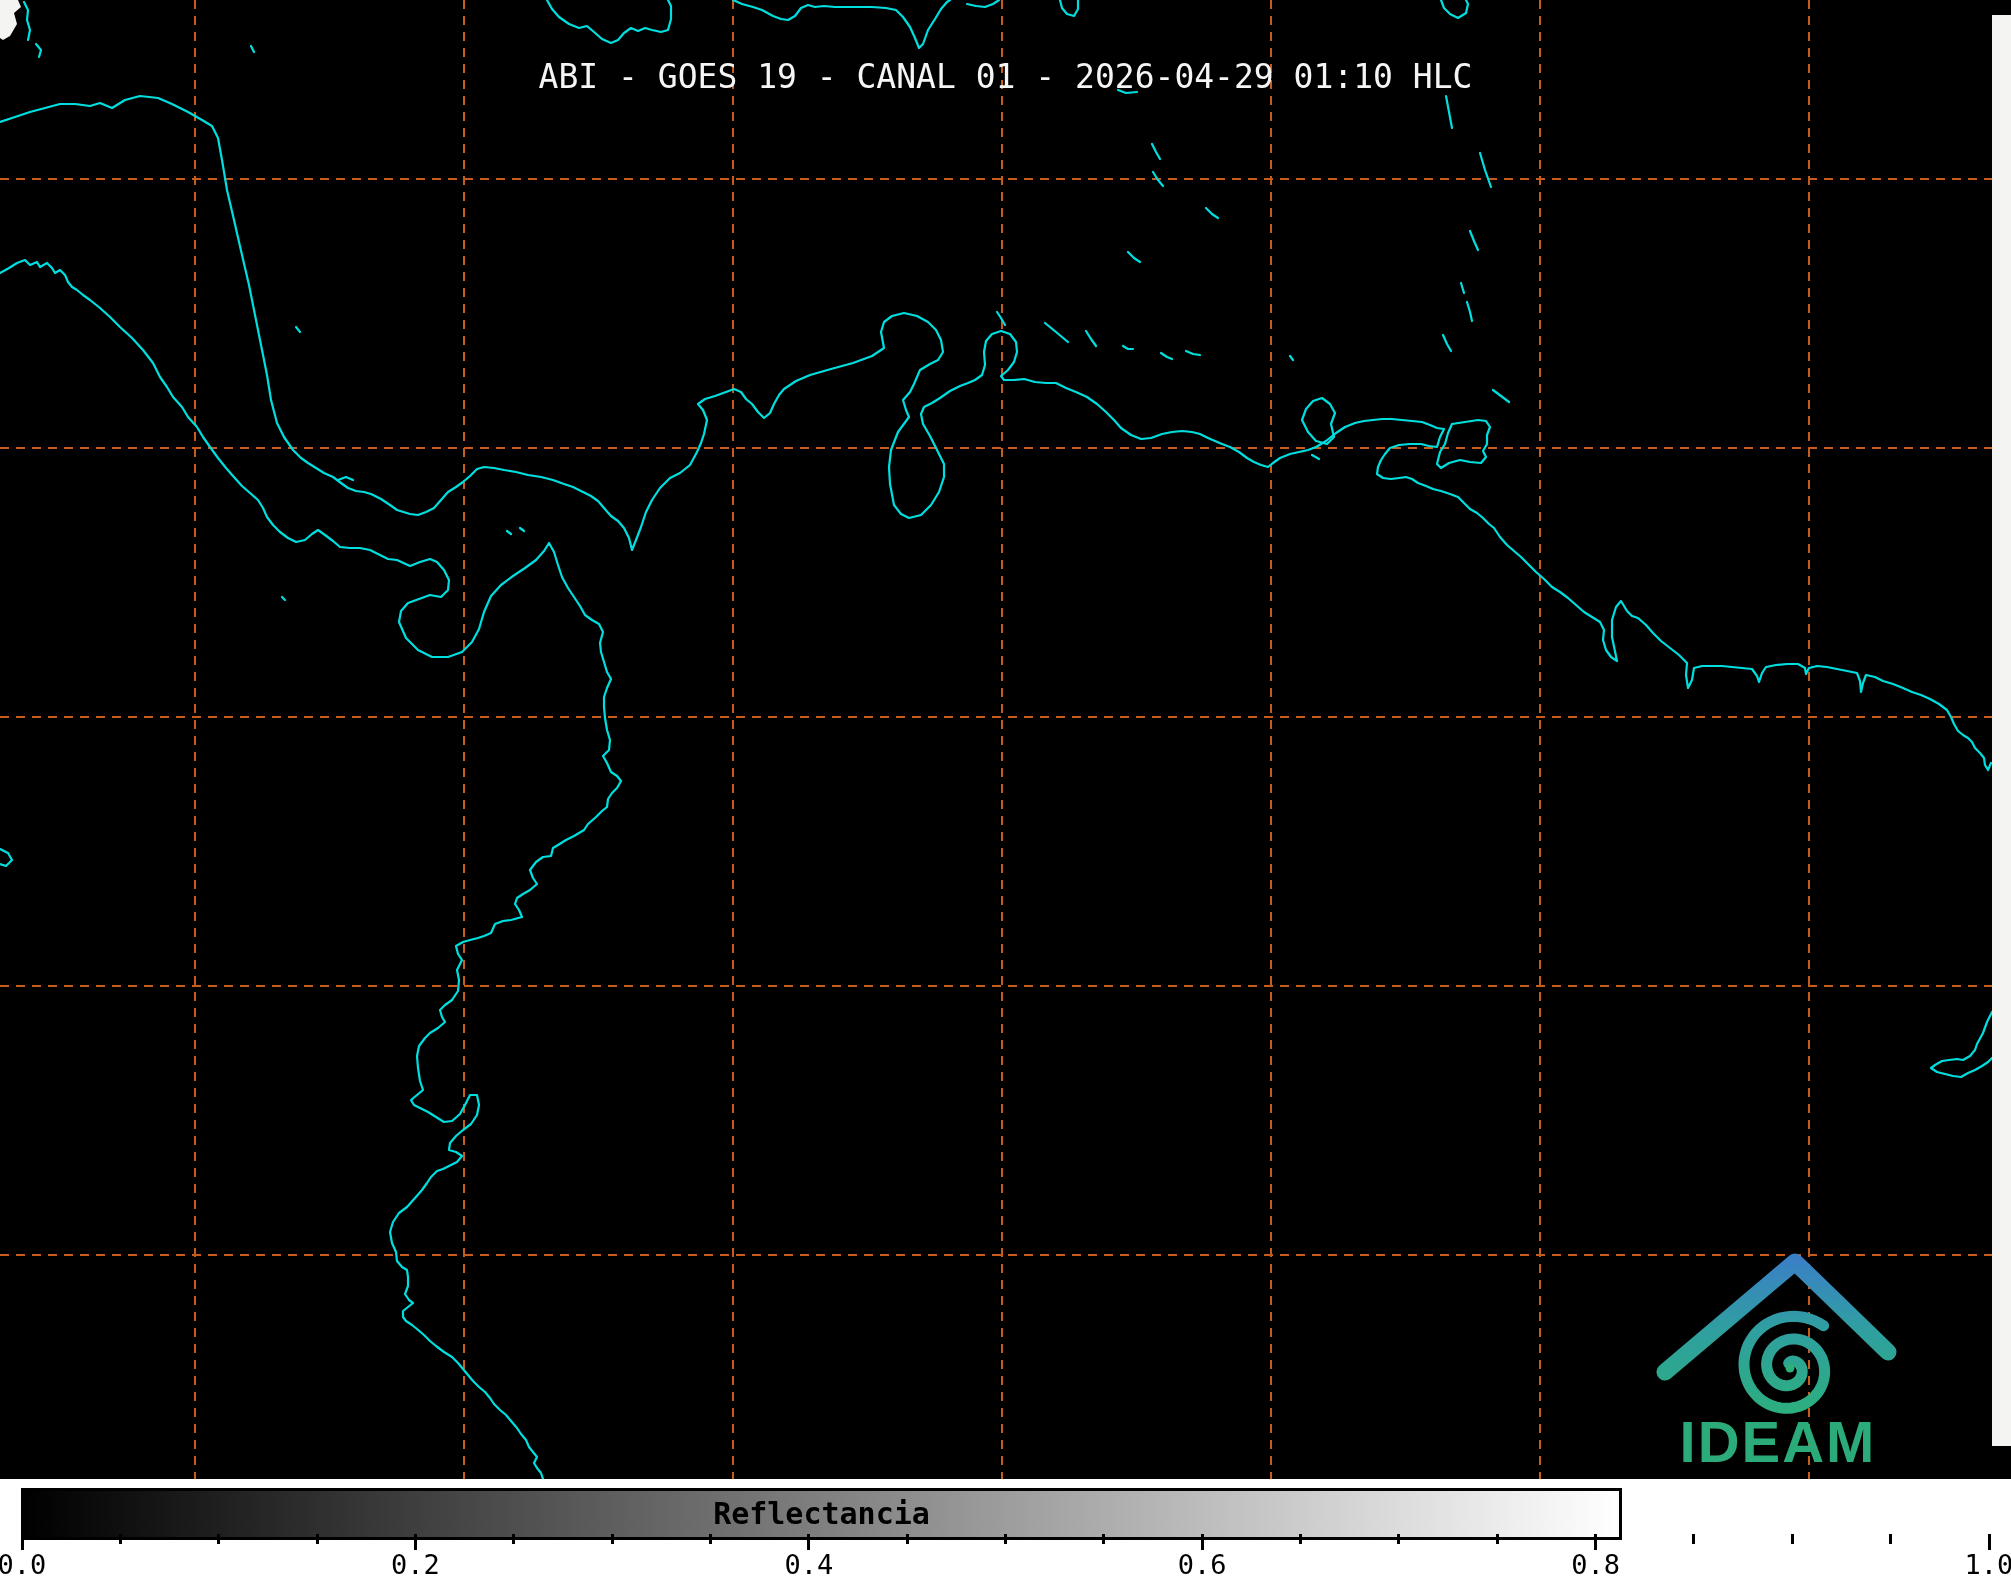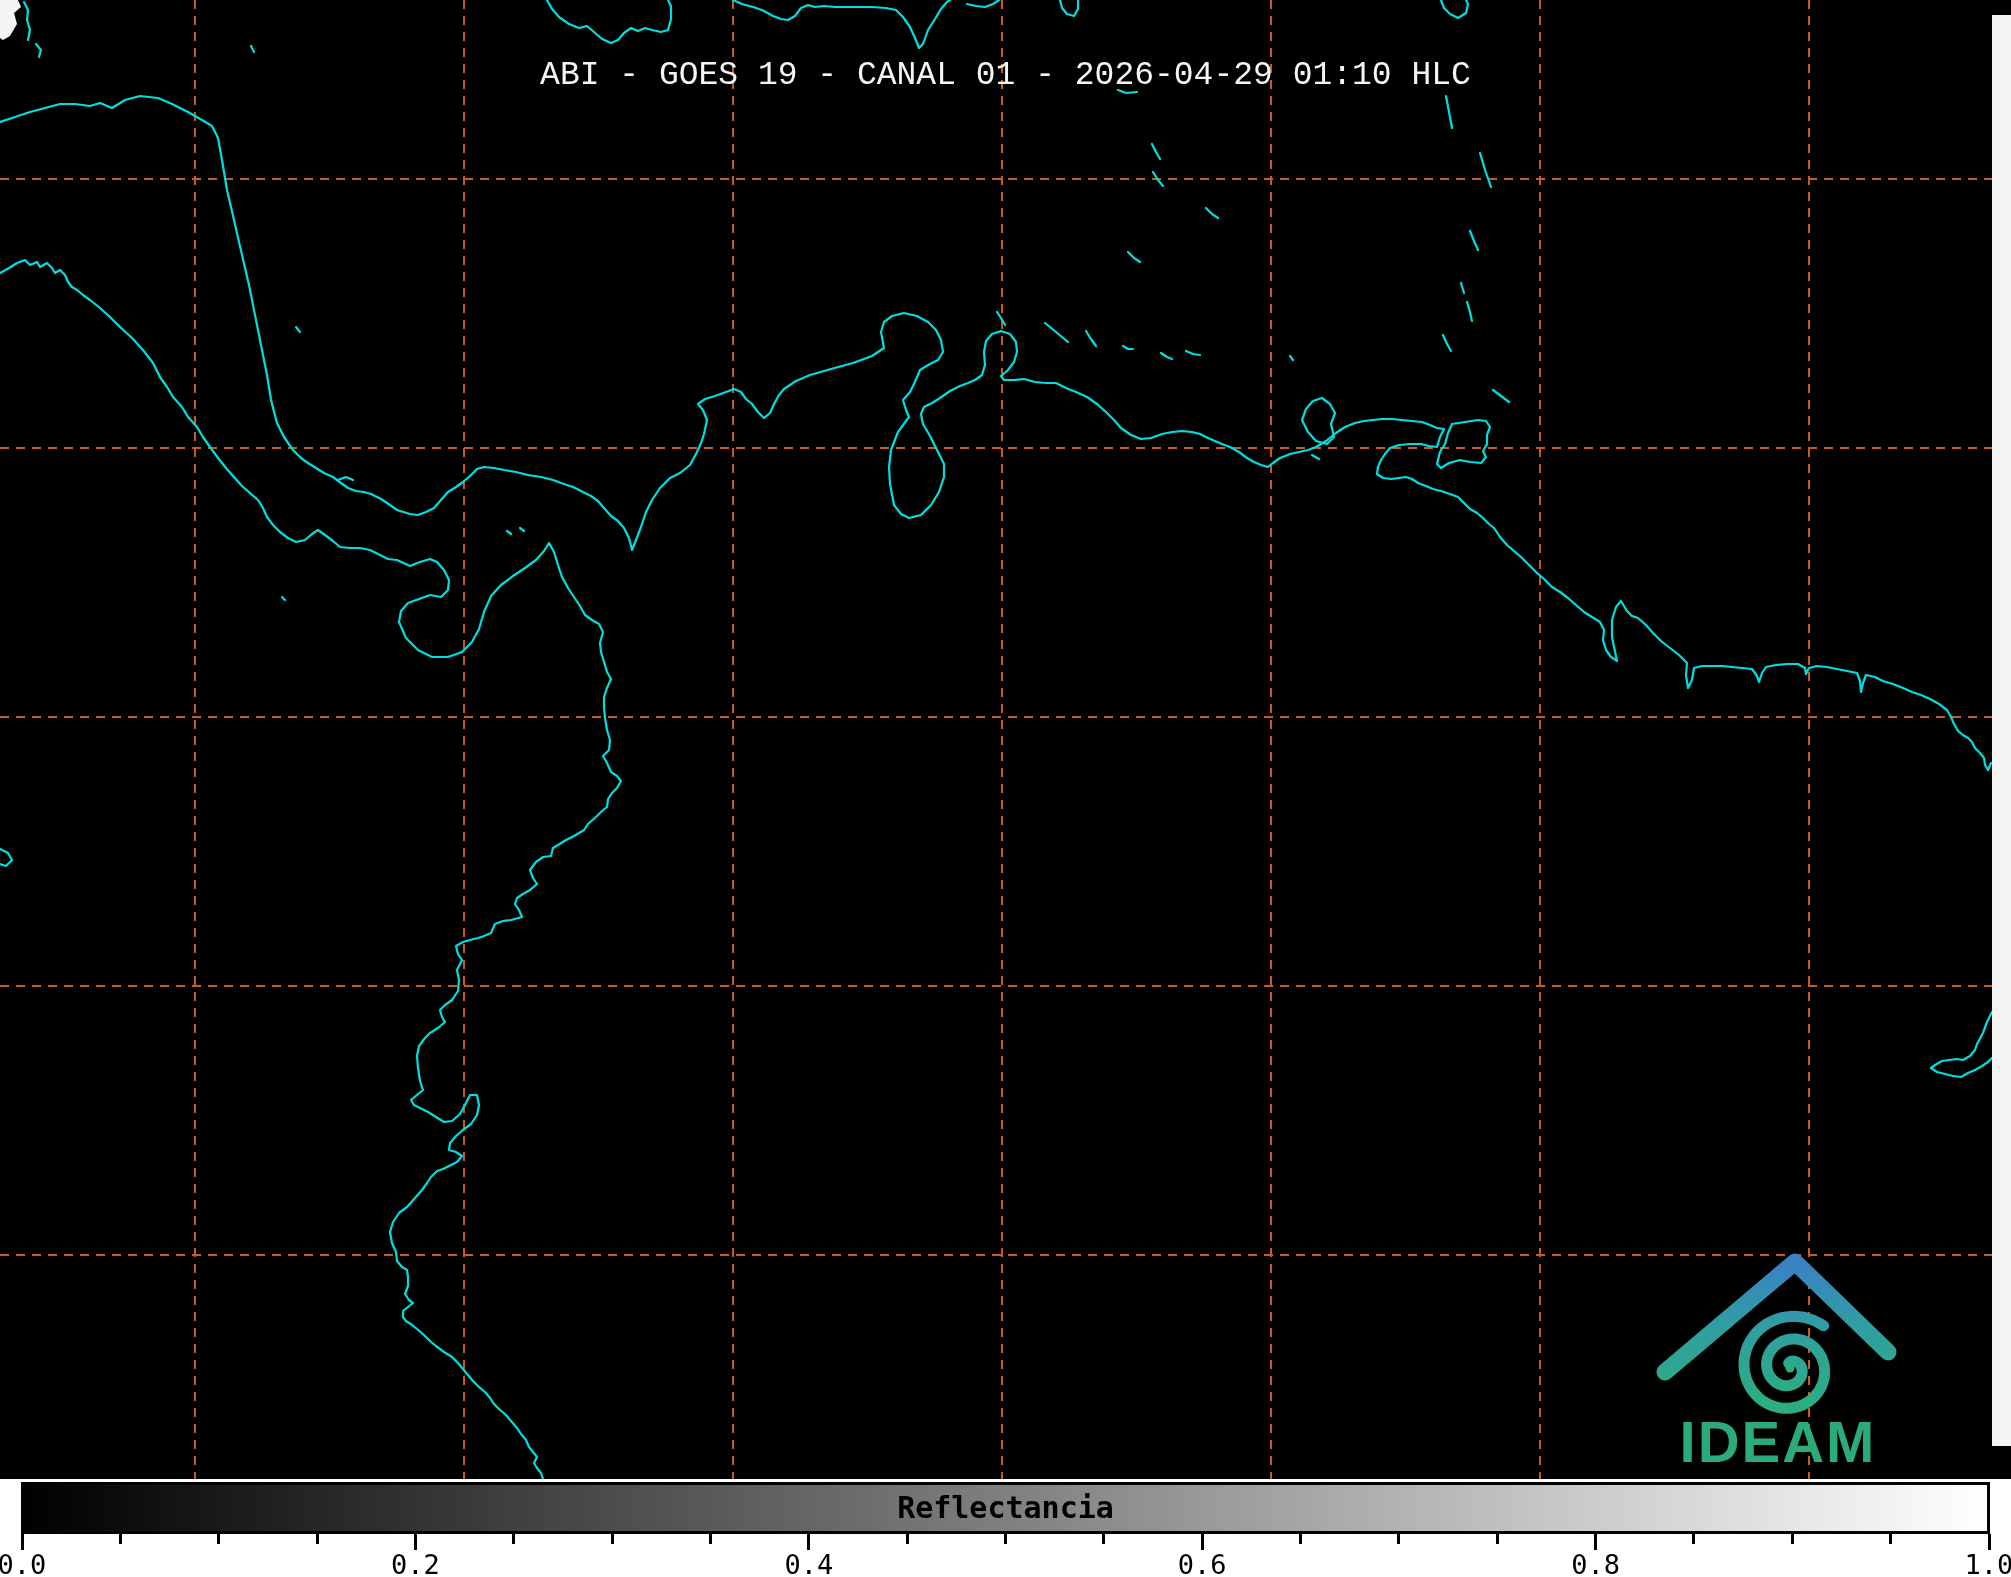--- a/index.html
+++ b/index.html
@@ -1,24 +1,24 @@
 <!DOCTYPE html>
 <html><head>
 <meta charset="utf-8">
 <style>
   html,body{margin:0;padding:0;background:#000;}
   #stage{position:relative;width:2011px;height:1577px;overflow:hidden;background:#000;
          font-family:"DejaVu Sans Mono", monospace;}
   #map{position:absolute;left:0;top:0;width:2011px;height:1479px;background:#000;}
   #map svg{position:absolute;left:0;top:0;}
   #image-title{position:absolute;left:0;top:57px;width:2011px;text-align:center;
-ID    color:#f5f5f5;font-size:33px;letter-spacing:0px;white-space:pre;font-family:Liberation Mono, monospace;}
+ID    color:#f5f5f5;font-size:33px;letter-spacing:0px;white-space:pre;}
   #image-title{color:#f5f5f5;}
   #bottombar{position:absolute;left:0;top:1479px;width:2011px;height:98px;background:#ffffff;}
-  #colorbar{position:absolute;left:21px;top:3px;width:1969px;height:52px;box-sizing:border-box;
+  #colorbar{position:absolute;left:21px;top:9px;width:1601px;height:52px;box-sizing:border-box;
             border:3px solid #000;background:linear-gradient(to right,#000000,#ffffff);}
   #colorbar-label{position:absolute;left:0;top:0;width:100%;height:46px;line-height:46px;
             text-align:center;color:#000;font-weight:bold;font-size:30px;
             font-family:"DejaVu Sans Mono", monospace;}
   .cb-tick{position:absolute;background:#000;width:3px;}
   .cb-tick.major{top:55px;height:16px;}
   .cb-tick.minor{top:55px;height:10px;}
   .cb-ticklabel{position:absolute;top:70px;width:80px;margin-left:-40px;text-align:center;
             color:#000;font-size:27px;font-family:"DejaVu Sans Mono", monospace;}
 </style>

